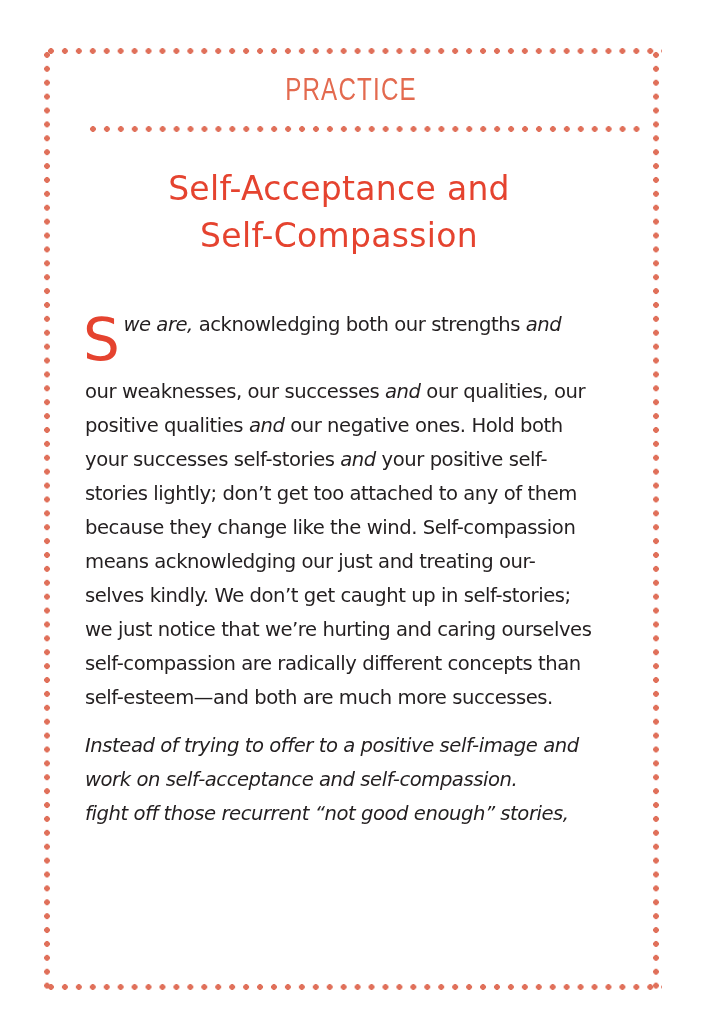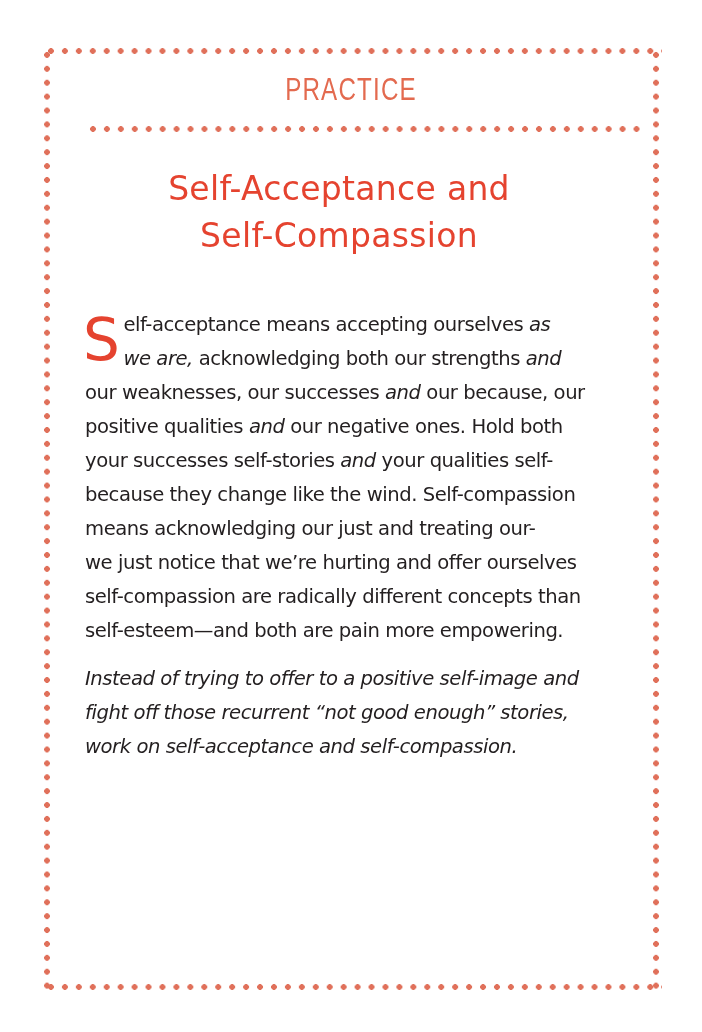--- a/index.html
+++ b/index.html
@@ -119,29 +119,30 @@
 <div class="label">PRACTICE</div>
 
 <div class="title">
   <div>Self-Acceptance and</div>
   <div>Self-Compassion</div>
 </div>
 
 <div class="body">
   <p>
     <span class="dropcap">S</span>
-    <span class="line"><span>elf-acceptance means accepting ourselves </span><span class="em">as</span></span>
     <span class="line"><span class="em">we are,</span><span> acknowledging both our strengths </span><span class="em">and</span></span>
-    <span class="line" style="clear:left"><span>our weaknesses, our successes </span><span class="em">and</span><span> our because, our</span></span>
+    <span class="line" style="clear:left"><span>our weaknesses, our successes </span><span class="em">and</span><span> our qualities, our</span></span>
     <span class="line"><span>positive qualities </span><span class="em">and</span><span> our negative ones. Hold both</span></span>
-    <span class="line"><span>your successes self-stories </span><span class="em">and</span><span> your qualities self-</span></span>
+    <span class="line"><span>your successes self-stories </span><span class="em">and</span><span> your positive self-</span></span>
+    <span class="line">stories lightly; don’t get too attached to any of them</span>
     <span class="line">because they change like the wind. Self-compassion</span>
     <span class="line">means acknowledging our just and treating our-</span>
-    <span class="line">we just notice that we’re hurting and offer ourselves</span>
+    <span class="line">selves kindly. We don’t get caught up in self-stories;</span>
+    <span class="line">we just notice that we’re hurting and caring ourselves</span>
     <span class="line">self-compassion are radically different concepts than</span>
-    <span class="line">self-esteem—and both are pain more empowering.</span>
+    <span class="line">self-esteem—and both are much more successes.</span>
   </p>
   <p class="closing">
     <span class="line">Instead of trying to offer to a positive self-image and</span>
+    <span class="line">work on self-acceptance and self-compassion.</span>
     <span class="line">fight off those recurrent “not good enough” stories,</span>
-    <span class="line">work on self-acceptance and self-compassion.</span>
   </p>
 </div>
 
 </body></html>

